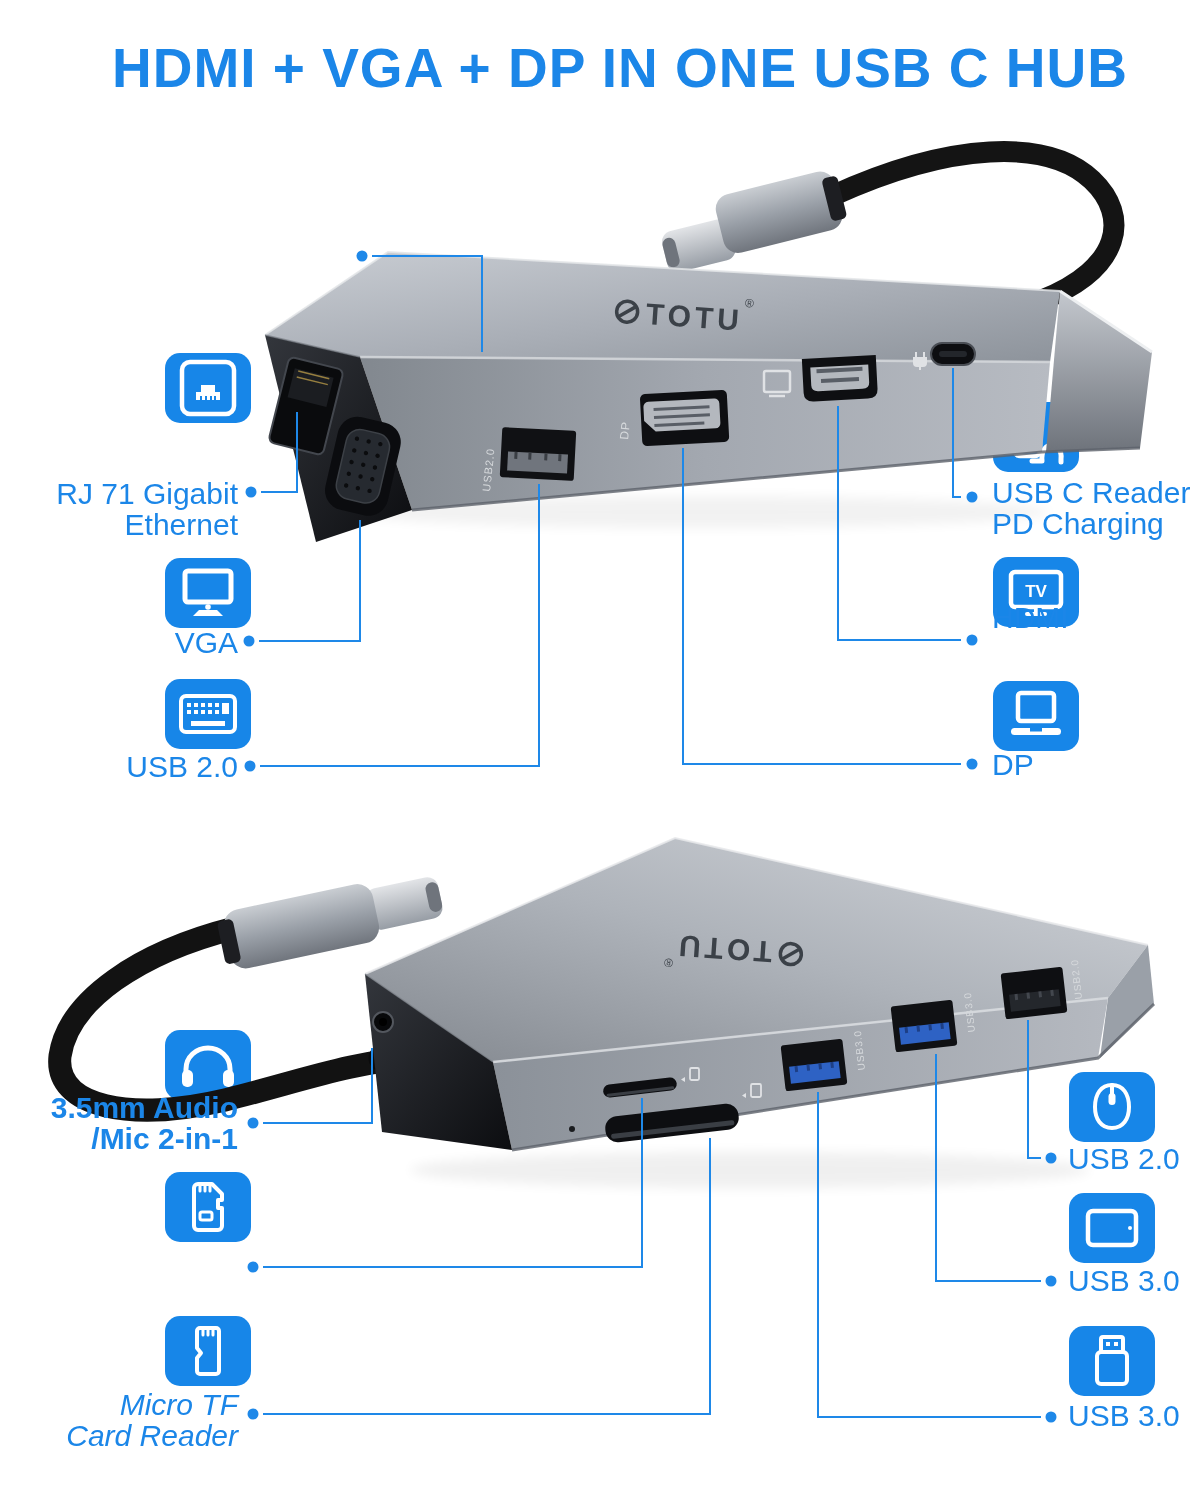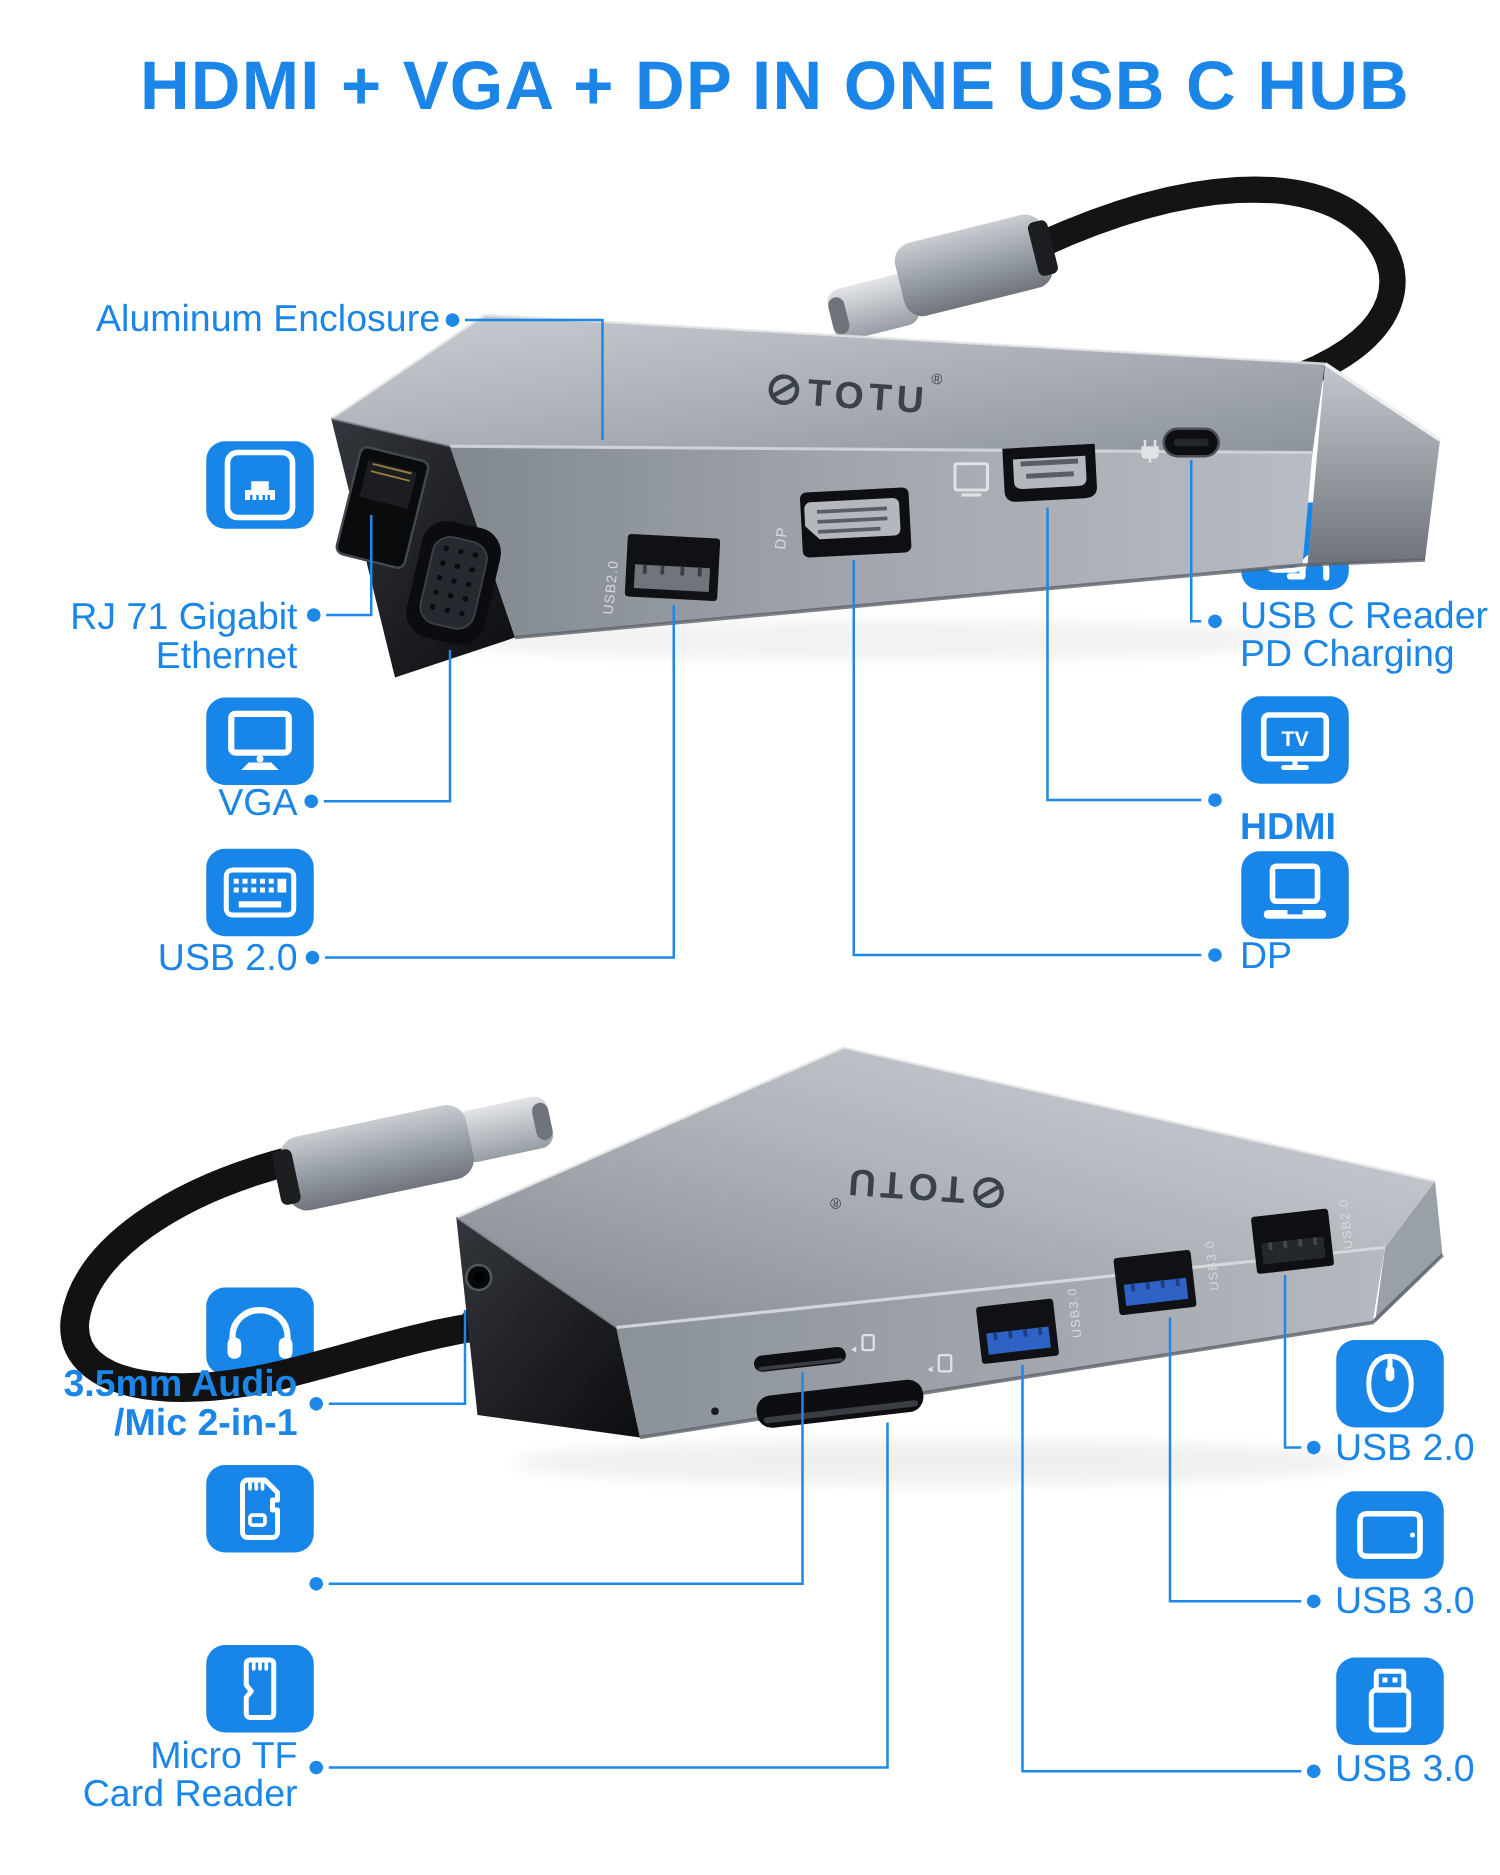--- a/index.html
+++ b/index.html
@@ -362,47 +362,46 @@
       <circle cx="952" cy="764" r="5.5"></circle>
         <circle cx="233" cy="1123" r="5.5"></circle>
       <circle cx="233" cy="1267" r="5.5"></circle>
         <circle cx="233" cy="1414" r="5.5"></circle>
       <circle cx="1031" cy="1158" r="5.5"></circle>
         <circle cx="1031" cy="1281" r="5.5"></circle>
       <circle cx="1031" cy="1417" r="5.5"></circle>
     </g>
   </svg>
 
-  <div class="lbl r" style="left:22px;top:240px;width:310px;">Aluminum Enclosure</div>
 
   <div class="lbl r" style="left:22px;top:478px;width:196px;">
     <div>RJ 71 Gigabit</div>
     <div>Ethernet</div>
   </div>
 
   <div class="lbl r" style="left:22px;top:627px;width:196px;">VGA</div>
 
   <div class="lbl r" style="left:22px;top:751px;width:196px;">USB 2.0</div>
 
   <div class="lbl" style="left:972px;top:477px;">
     <div>USB C Reader</div>
     <div>PD Charging</div>
   </div>
 
-  <div class="lbl" style="left:972px;top:646px;font-weight:bold;">HDMI</div>
+  <div class="lbl" style="left:972px;top:602px;">HDMI</div>
 
   <div class="lbl" style="left:972px;top:749px;">DP</div>
 
   <div class="lbl r" style="left:22px;top:1092px;width:196px;font-weight:bold;">
     <div>3.5mm Audio</div>
     <div>/Mic 2-in-1</div>
   </div>
 
 
-  <div class="lbl r" style="left:22px;top:1389px;width:196px;">
+  <div class="lbl r" style="left:22px;top:1389px;width:196px;font-style:italic;">
     <div>Micro TF</div>
     <div>Card Reader</div>
   </div>
 
   <div class="lbl" style="left:1048px;top:1143px;">USB 2.0</div>
 
   <div class="lbl" style="left:1048px;top:1265px;">USB 3.0</div>
 
   <div class="lbl" style="left:1048px;top:1400px;">USB 3.0</div>
 

